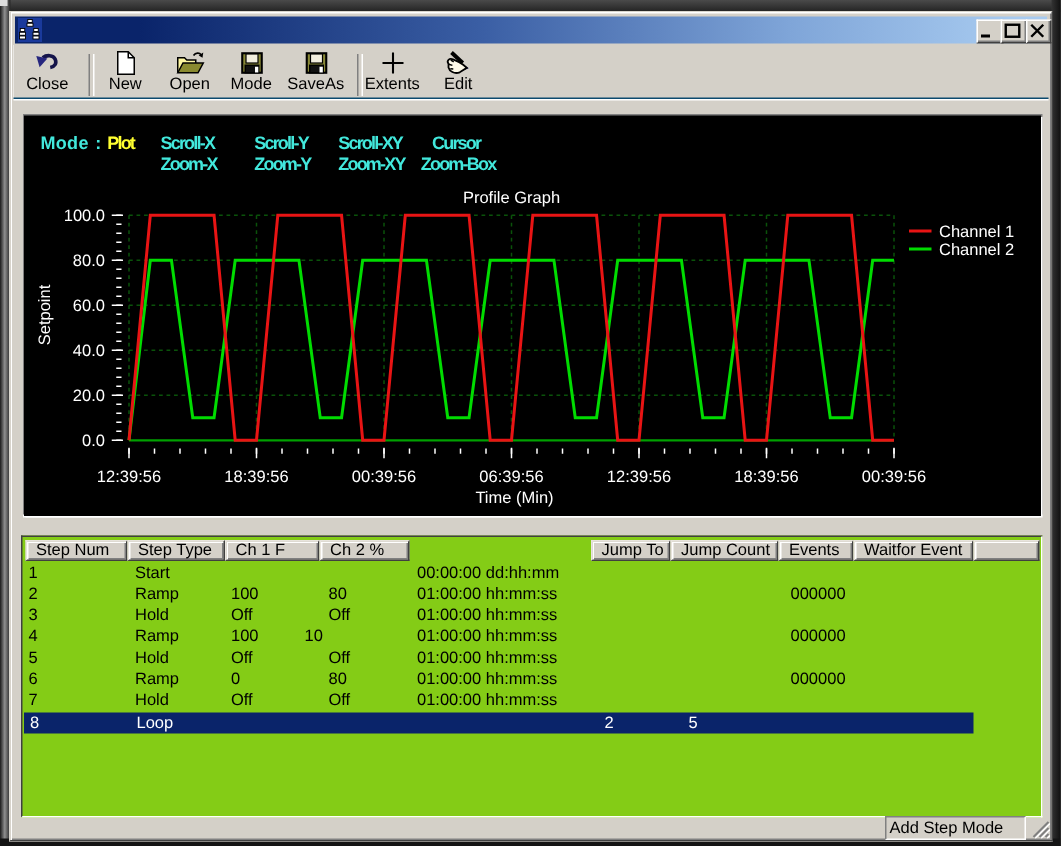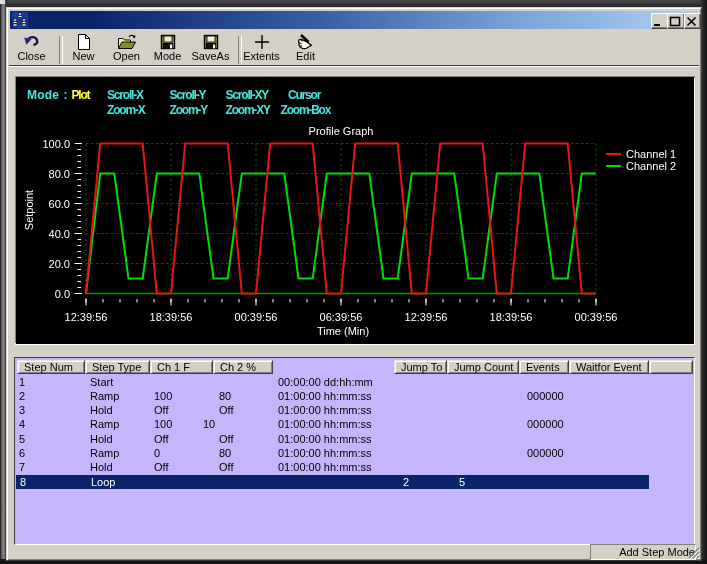--- a/index.html
+++ b/index.html
@@ -17,21 +17,21 @@
 .tico{position:absolute;left:2px;top:1px;width:16px;height:16px;}
 .tbtn{position:absolute;top:2px;width:16px;height:14px;background:#D4D0C8;
  border:1px solid;border-color:#fff #404040 #404040 #fff;box-shadow:inset -1px -1px 0 #808080;}
 .toolbar{position:absolute;left:2px;top:20.5px;right:2px;height:36px;border-bottom:1px solid #0c4a6e;box-shadow:0 1px 0 #fff;}
 .tb{position:absolute;top:5px;width:44px;height:34px;text-align:center;color:#000;font-size:11px;}
 .tb svg{display:block;margin:0 auto;}
 .tb .lbl{display:block;margin-top:1px;line-height:11px;}
 .sep{position:absolute;top:7px;width:2px;height:28px;border-left:1px solid #808080;border-right:1px solid #fff;}
 .panel{position:absolute;left:9px;top:69px;width:678px;height:267px;background:#000;transform:translateZ(0);
  box-shadow:-1px -1px 0 #808080,1px 1px 0 #fff,-1px 1px 0 #fff,1px -1px 0 #808080;}
-.table{position:absolute;left:7px;top:348.5px;width:679px;height:186px;background:#c4b5fd;
+.table{position:absolute;left:7px;top:348.5px;width:679px;height:186px;background:#84cc16;
  border:1px solid;border-color:#404040 #fff #fff #404040;}
 .hc{position:absolute;top:2px;height:14px;background:#D4D0C8;font-size:11px;color:#000;
  border:1px solid;border-color:#E8E4DC #404040 #404040 #E8E4DC;box-shadow:inset 1px 1px 0 #fff,inset -1px -1px 0 #808080;
  line-height:13px;padding-left:6px;box-sizing:border-box;}
 .cell{position:absolute;font-size:11px;color:#000;line-height:14px;white-space:pre;}
 .row8{position:absolute;left:1px;top:117px;width:633px;height:14px;background:#0A246A;}
 .row8 .cell{color:#fff;}
 .status{position:absolute;left:0px;top:536px;height:17px;width:692px;}
 .sfield{position:absolute;top:0;height:16px;background:#D4D0C8;border:1px solid;border-color:#808080 #fff #fff #808080;
  font-size:11px;color:#000;line-height:15px;padding-left:2px;box-sizing:border-box;white-space:nowrap;overflow:hidden;}
@@ -308,21 +308,21 @@
         <div class="cell" style="left:263px;top:102.8px;">01:00:00 hh:mm:ss</div>
       </div>
     <div class="row8">
       <div class="cell" style="left:4px;">8</div>
       <div class="cell" style="left:75px;">Loop</div>
       <div class="cell" style="left:387px;">2</div>
       <div class="cell" style="left:443px;">5</div>
     </div>
   </div>
   <div class="status">
-    <div class="sfield" style="left:583px;width:106px;text-align:right;">Add Step Mode</div>
+    <div class="sfield" style="left:583px;width:94px;text-align:left;">Add Step Mode</div>
     <svg style="position:absolute;left:680px;top:2px;" width="13" height="13" viewBox="0 0 13 13">
       <g stroke="#808080" stroke-width="1.4">
           <line x1="12" y1="2" x2="2" y2="12"></line>
           <line x1="12" y1="6" x2="6" y2="12"></line>
           <line x1="12" y1="10" x2="10" y2="12"></line>
         </g>
       <g stroke="#fff" stroke-width="1">
           <line x1="13" y1="3" x2="3" y2="13"></line>
           <line x1="13" y1="7" x2="7" y2="13"></line>
           <line x1="13" y1="11" x2="11" y2="13"></line>

